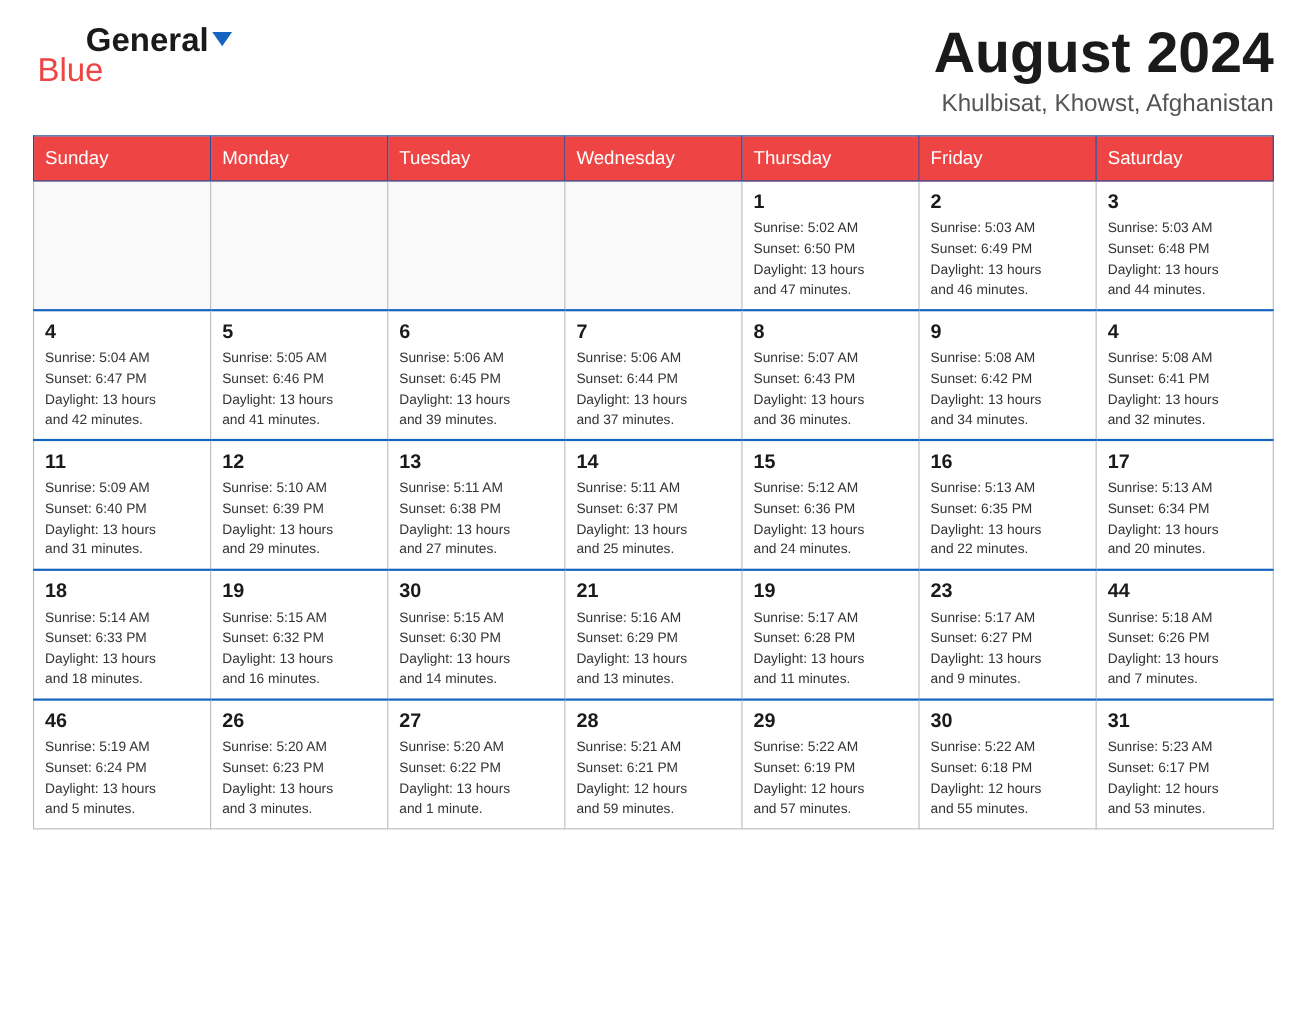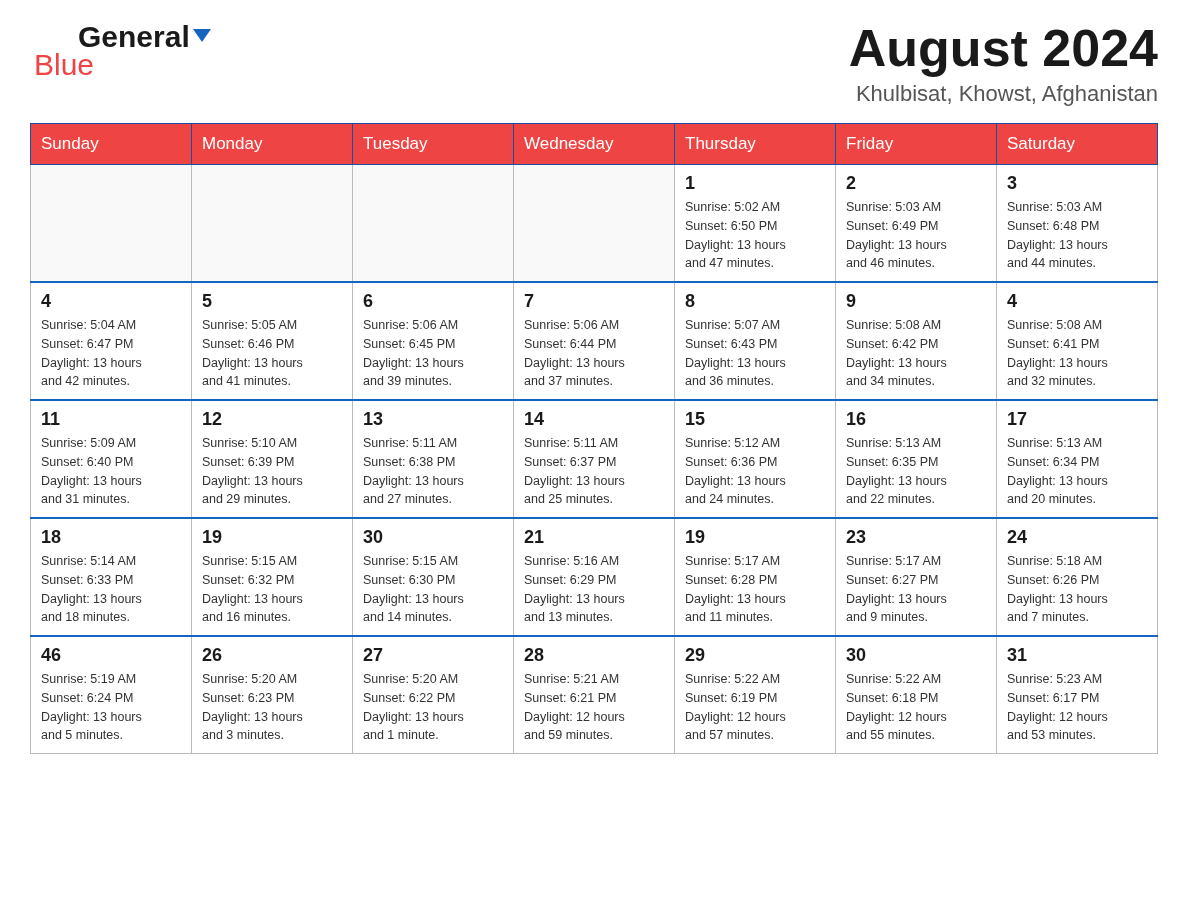--- a/index.html
+++ b/index.html
@@ -277,21 +277,21 @@
 and 11 minutes.</div>
         </td>
         <td>
           <span class="cell-day">23</span>
           <div class="cell-info" style="white-space: pre-line;">Sunrise: 5:17 AM
 Sunset: 6:27 PM
 Daylight: 13 hours
 and 9 minutes.</div>
         </td>
         <td>
-          <span class="cell-day">24</span>
+          <span class="cell-day">44</span>
           <div class="cell-info" style="white-space: pre-line;">Sunrise: 5:18 AM
 Sunset: 6:26 PM
 Daylight: 13 hours
 and 7 minutes.</div>
         </td>
       </tr>
       <tr class="week-row">
         <td>
           <span class="cell-day">46</span>
           <div class="cell-info" style="white-space: pre-line;">Sunrise: 5:19 AM

